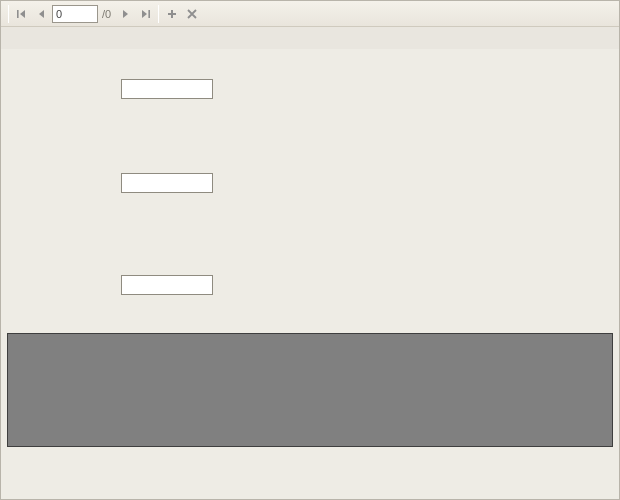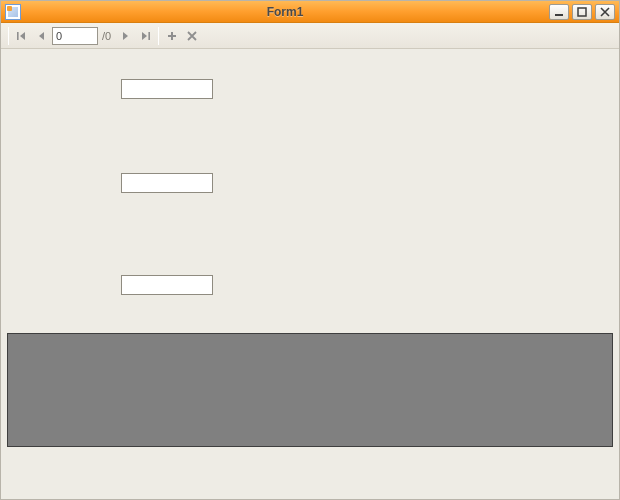--- a/index.html
+++ b/index.html
@@ -150,43 +150,20 @@
     height: 114px;
     background: #808080;
     border: 1px solid #3f3f3f;
   }
 </style>
 </head>
 <body>
 
 <div class="outer">
 
-  <div class="titlebar">
-    <div class="app-icon">
-        <div class="dot"></div>
-      </div>
-    <div class="title-text">Form1</div>
-    <div class="win-controls">
-      <div class="win-btn">
-        <svg viewBox="0 0 10 10">
-            <rect x="1" y="7" width="8" height="2" fill="currentColor"></rect>
-          </svg>
-      </div>
-      <div class="win-btn">
-        <svg viewBox="0 0 10 10">
-            <rect x="1" y="1" width="8" height="8" fill="none" stroke="currentColor" stroke-width="1.5"></rect>
-          </svg>
-      </div>
-      <div class="win-btn">
-        <svg viewBox="0 0 10 10">
-            <path d="M1 1 L9 9 M9 1 L1 9" stroke="currentColor" stroke-width="1.6"></path>
-          </svg>
-      </div>
-    </div>
-  </div>
 
   <div class="navbar">
     <div class="sep"></div>
     <div class="nav-btn">
       <svg viewBox="0 0 12 12">
         <rect x="1" y="2" width="1.6" height="8" fill="currentColor"></rect>
         <path d="M9 2 L4 6 L9 10 Z" fill="currentColor"></path>
       </svg>
     </div>
     <div class="nav-btn">

